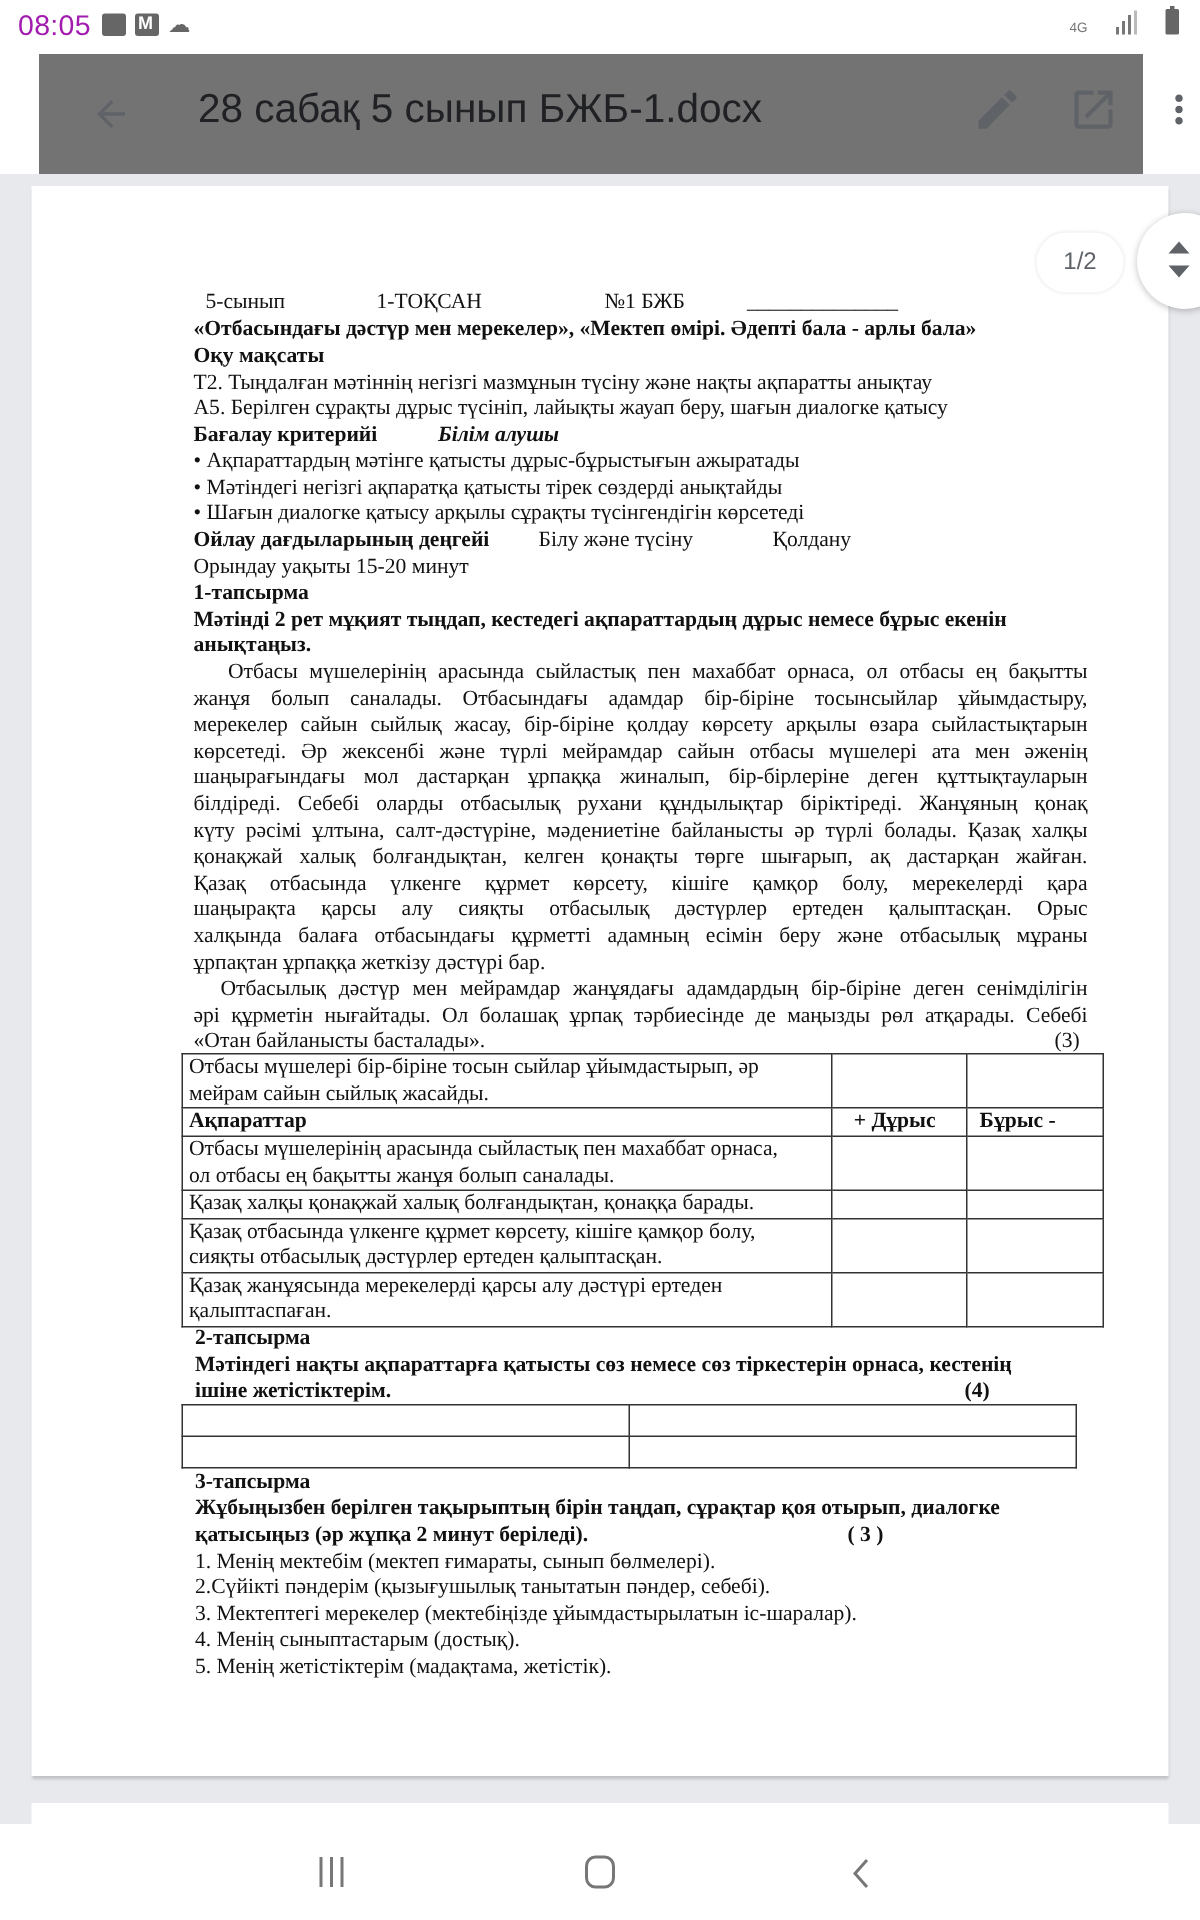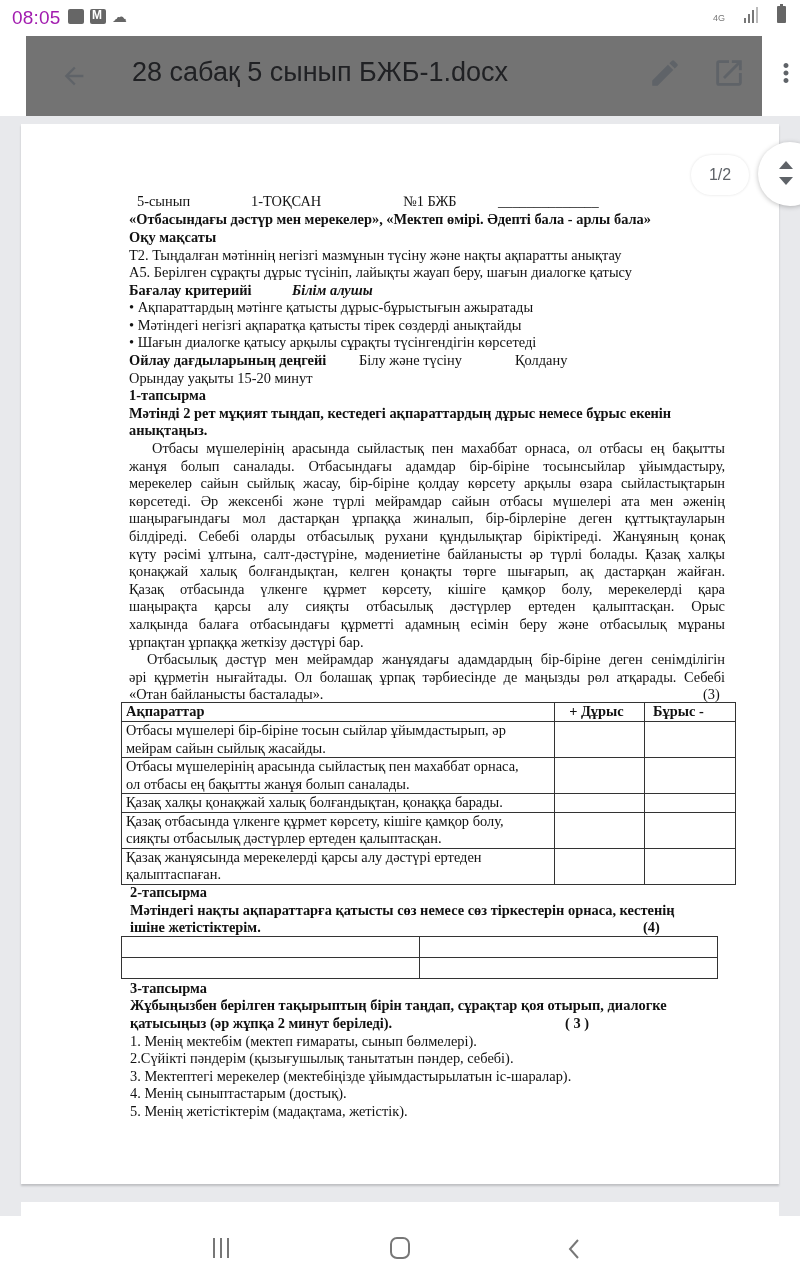--- a/index.html
+++ b/index.html
@@ -147,28 +147,28 @@
 </div>
 
 <table class="t1">
   <colgroup>
       <col style="width:434px">
       <col style="width:90px">
       <col style="width:91px">
     </colgroup>
   <tbody>
       <tr>
+    <td><span>Отбасы мүшелері бір-біріне тосын сыйлар ұйымдастырып, әр</span><br><span>мейрам сайын сыйлық жасайды.</span></td>
+    <td></td>
+        <td></td>
+  </tr>
+  <tr>
     <th>Ақпараттар</th>
     <th style="padding-left:14px">+ Дұрыс</th>
     <th style="padding-left:8px">Бұрыс -</th>
-  </tr>
-  <tr>
-    <td><span>Отбасы мүшелері бір-біріне тосын сыйлар ұйымдастырып, әр</span><br><span>мейрам сайын сыйлық жасайды.</span></td>
-    <td></td>
-        <td></td>
   </tr>
   <tr>
     <td><span>Отбасы мүшелерінің арасында сыйластық пен махаббат орнаса,</span><br><span>ол отбасы ең бақытты жанұя болып саналады.</span></td>
     <td></td>
         <td></td>
   </tr>
   <tr>
     <td><span>Қазақ халқы қонақжай халық болғандықтан, қонаққа барады.</span></td>
     <td></td>
         <td></td>

